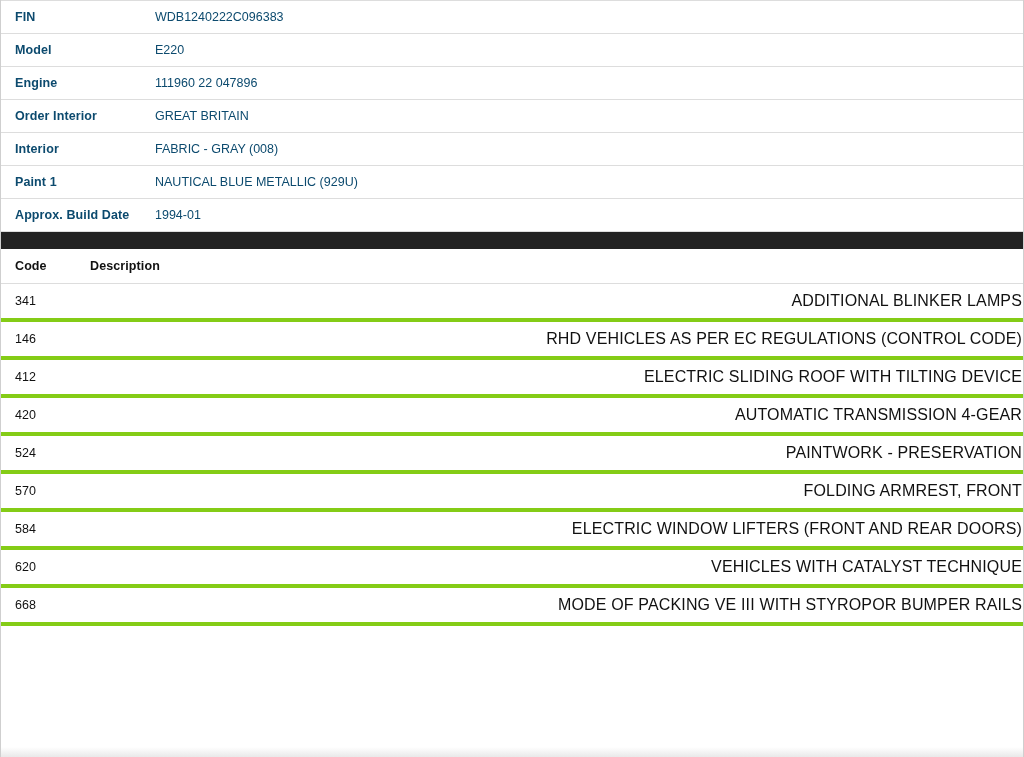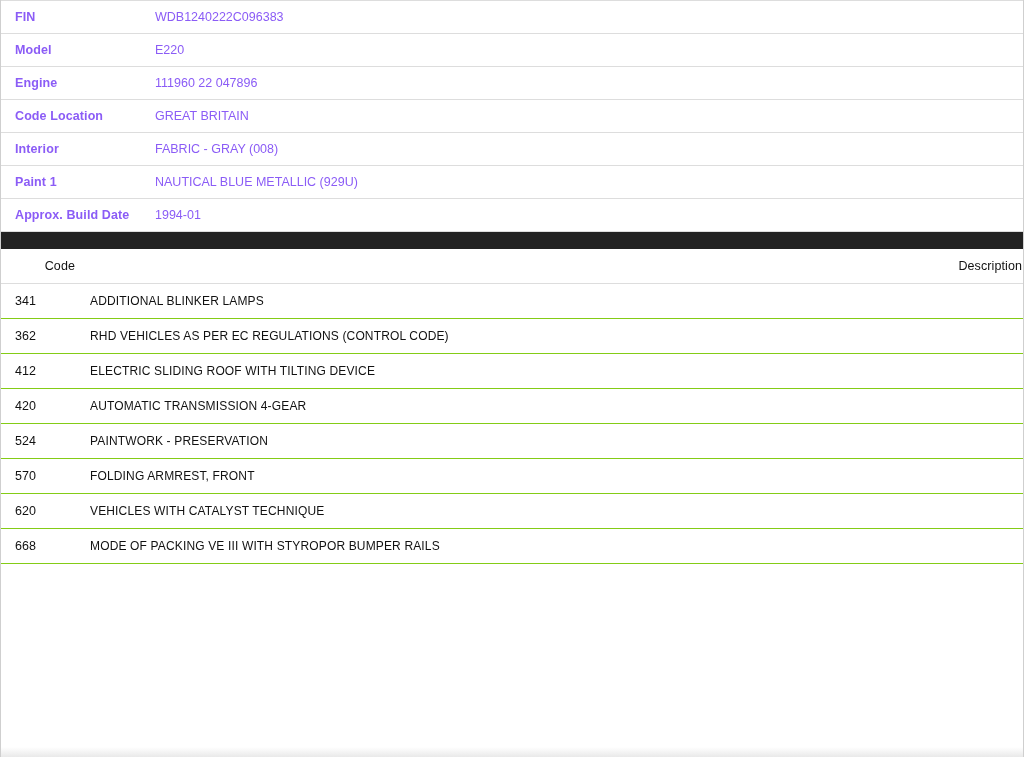--- a/index.html
+++ b/index.html
@@ -21,21 +21,21 @@
   table {
     border-collapse: collapse;
     width: 100%;
     table-layout: fixed;
   }
   .spec-table td {
     height: 32px;
     padding: 0 0 0 14px;
     border-bottom: 1px solid #dddddd;
     font-size: 12.5px;
-    color: #8b5cf6;
+    color: #0c4a6e;
     vertical-align: middle;
     white-space: nowrap;
     overflow: hidden;
   }
   .spec-table td.label {
     width: 140px;
     font-weight: 700;
     letter-spacing: 0.1px;
   }
   .spec-table td.value {
@@ -47,47 +47,47 @@
     border-top: 1px solid #dddddd;
   }
   .divider {
     height: 17px;
     background: #222222;
     width: 100%;
   }
   .codes-table th,
   .codes-table td {
     height: 32px;
-    border-bottom: 1px solid #84cc16;
+    border-bottom: 4px solid #84cc16;
     font-size: 12.5px;
     color: #111111;
     vertical-align: middle;
     text-align: left;
     overflow: hidden;
     white-space: nowrap;
   }
   .codes-table th {
-    font-weight: 400;
+    font-weight: 700;
     letter-spacing: 0.1px;
-    text-align: right;
   }
   .codes-table .col-code {
     width: 60px;
     padding-left: 14px;
   }
   .codes-table .col-desc {
     padding-left: 14px;
   }
   .codes-table td.col-code {
     font-weight: 400;
   }
   .codes-table td.col-desc {
     font-weight: 400;
-    font-size: 12px;
+    font-size: 16px;
     letter-spacing: 0.15px;
+    text-align: right;
   }
   .codes-table thead th {
     border-bottom: 1px solid #dddddd;
   }
   .bottom-fade {
     position: absolute;
     left: 0;
     right: 0;
     bottom: 0;
     height: 10px;
@@ -108,21 +108,21 @@
       </tr>
       <tr>
         <td class="label">Model</td>
         <td class="value">E220</td>
       </tr>
       <tr>
         <td class="label">Engine</td>
         <td class="value">111960 22 047896</td>
       </tr>
       <tr>
-        <td class="label">Code Location</td>
+        <td class="label">Order Interior</td>
         <td class="value">GREAT BRITAIN</td>
       </tr>
       <tr>
         <td class="label">Interior</td>
         <td class="value">FABRIC - GRAY (008)</td>
       </tr>
       <tr>
         <td class="label">Paint 1</td>
         <td class="value">NAUTICAL BLUE METALLIC (929U)</td>
       </tr>
@@ -141,40 +141,44 @@
         <th class="col-code">Code</th>
         <th class="col-desc">Description</th>
       </tr>
     </thead>
     <tbody>
       <tr>
         <td class="col-code">341</td>
         <td class="col-desc">ADDITIONAL BLINKER LAMPS</td>
       </tr>
       <tr>
-        <td class="col-code">362</td>
+        <td class="col-code">146</td>
         <td class="col-desc">RHD VEHICLES AS PER EC REGULATIONS (CONTROL CODE)</td>
       </tr>
       <tr>
         <td class="col-code">412</td>
         <td class="col-desc">ELECTRIC SLIDING ROOF WITH TILTING DEVICE</td>
       </tr>
       <tr>
         <td class="col-code">420</td>
         <td class="col-desc">AUTOMATIC TRANSMISSION 4-GEAR</td>
       </tr>
       <tr>
         <td class="col-code">524</td>
         <td class="col-desc">PAINTWORK - PRESERVATION</td>
       </tr>
       <tr>
         <td class="col-code">570</td>
         <td class="col-desc">FOLDING ARMREST, FRONT</td>
       </tr>
       <tr>
+        <td class="col-code">584</td>
+        <td class="col-desc">ELECTRIC WINDOW LIFTERS (FRONT AND REAR DOORS)</td>
+      </tr>
+      <tr>
         <td class="col-code">620</td>
         <td class="col-desc">VEHICLES WITH CATALYST TECHNIQUE</td>
       </tr>
       <tr>
         <td class="col-code">668</td>
         <td class="col-desc">MODE OF PACKING VE III WITH STYROPOR BUMPER RAILS</td>
       </tr>
 
     </tbody>
   </table>

